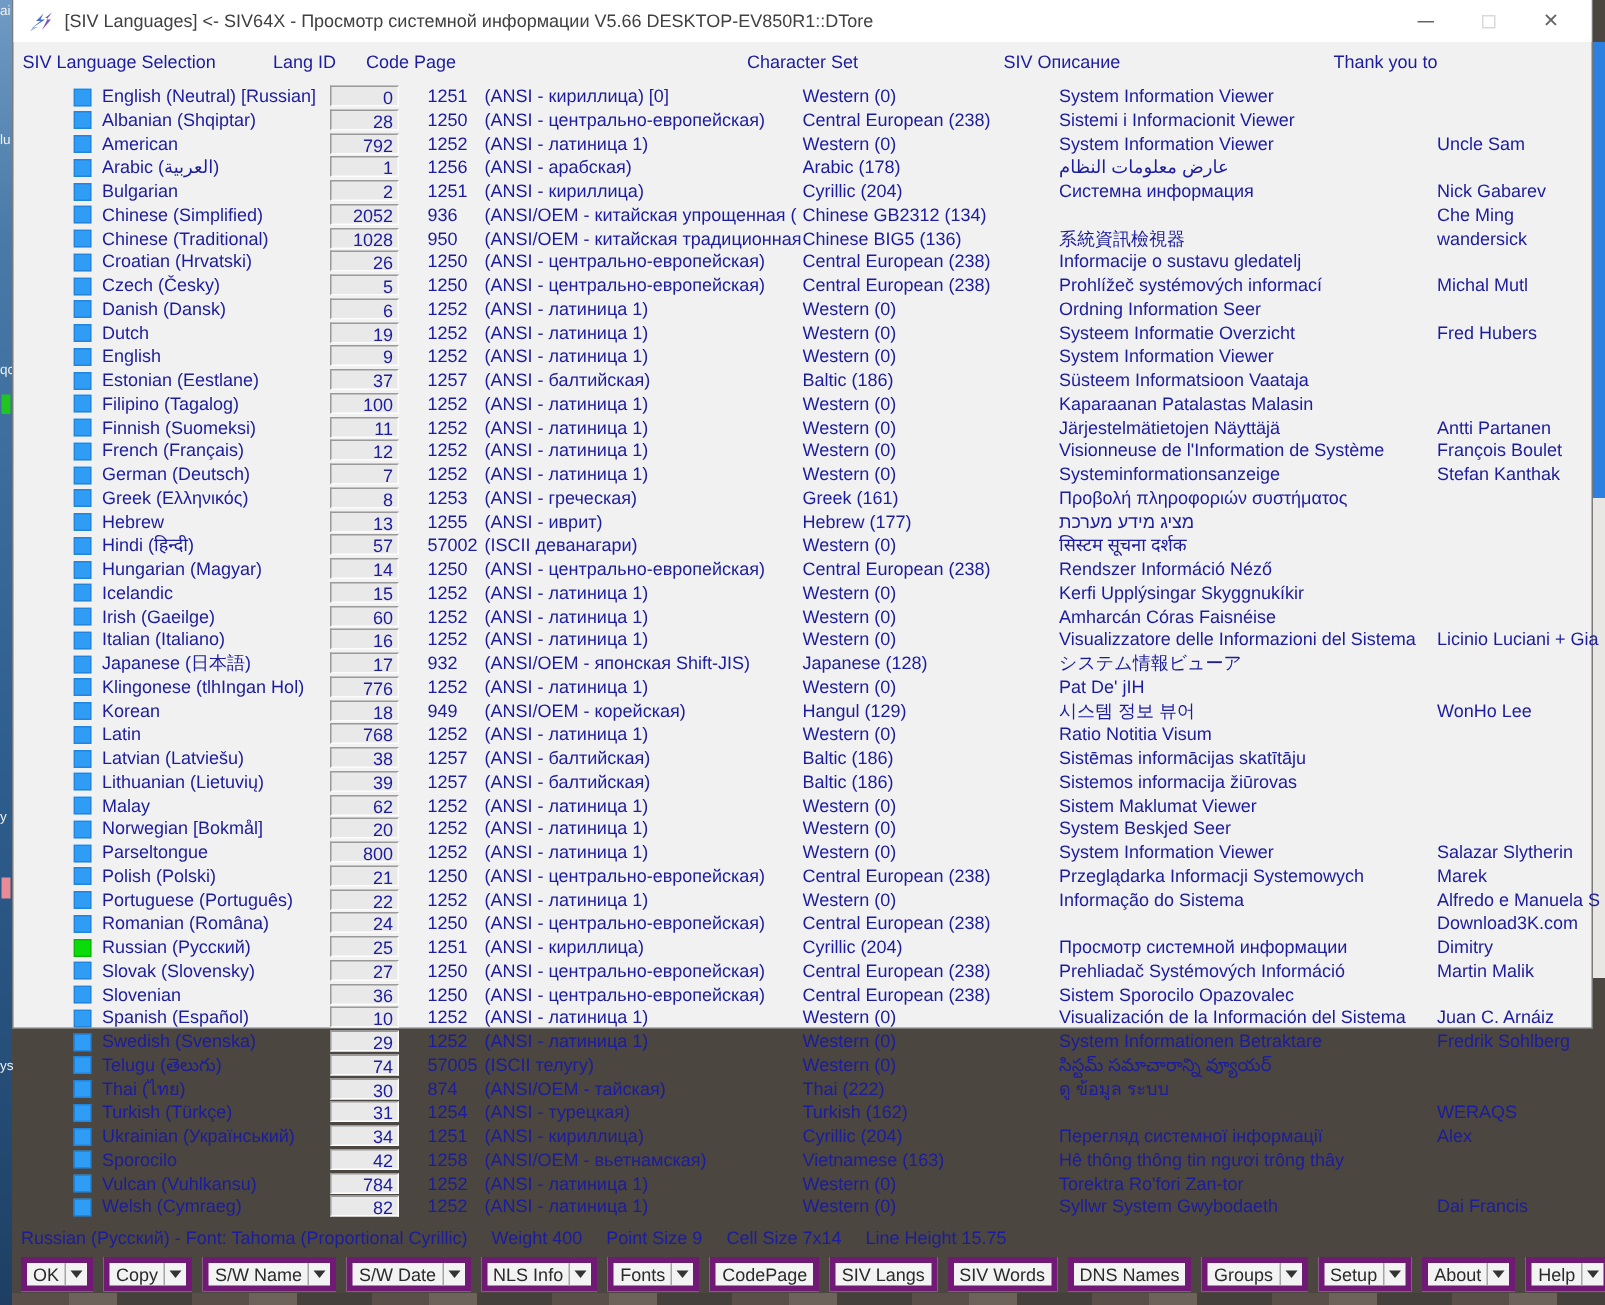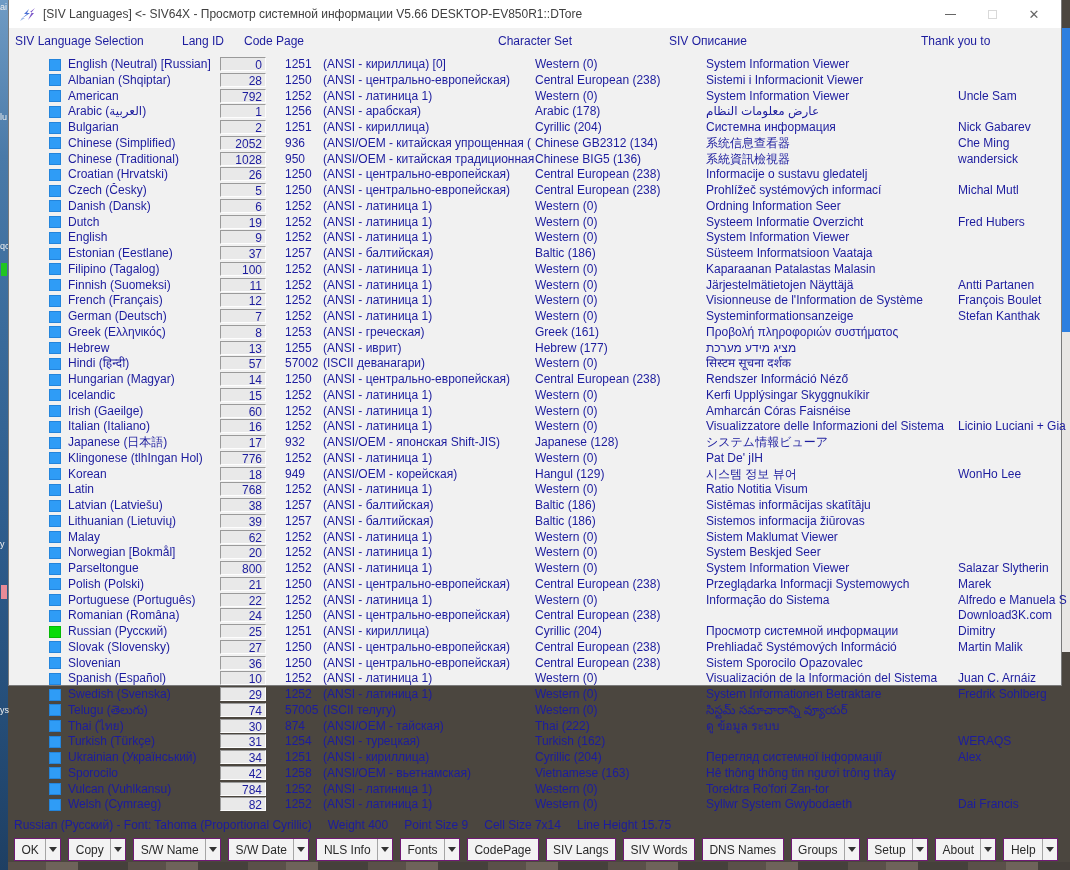--- a/index.html
+++ b/index.html
@@ -28,21 +28,21 @@
   .win-controls { position:absolute; right:6px; top:0; height:28px; display:flex; }
   .win-btn { width:42px; height:28px; display:flex; align-items:center; justify-content:center;
     color:#666; font-size:13px; }
   .glyph-min { width:11px; height:1px; background:#666; }
   .glyph-max { width:9px; height:9px; border:1px solid #d9d9d9; }
 
   
   .hdr { position:absolute; top:34px; left:0; width:100%; height:18px; font-size:12px; color:#1c1c9e; }
   .hdr span { position:absolute; white-space:nowrap; }
   .h-sel { left:6px; }  .h-id { left:173px; } .h-cp { left:235px; }
-  .h-cs { left:489px; } .h-de { left:660px; } .h-th { left:912px; }
+  .h-cs { left:489px; } .h-de { left:660px; } .h-th { left:880px; }
 
   
   .tbody { position:absolute; top:57px; left:0; width:1054px;padding-left:37px; }
   .row { position:relative; width:1054px; height:15.75px; font-size:12px; color:#1c1c9e; }
   .row span { position:absolute; top:0; line-height:15.75px; white-space:nowrap; }
   .cb { position:absolute; left:3px; top:1.5px; width:12px; height:12px; background:#2f9cf6;
     box-shadow:inset 0 0 0 1px rgba(0,60,140,.25); }
   .row.sel .cb { background:#09dc09; box-shadow:inset 0 0 0 1px rgba(0,120,0,.35); }
   .c-lang { left:22px; width:150px; overflow:hidden; }
   .idbox { position:absolute; left:174px; top:.5px; width:46px; height:14px; background:#e9e9e9;
@@ -51,34 +51,34 @@
   .c-cpn { left:239px; width:38px; }
   .c-cpd { left:277px; width:212px; overflow:hidden; }
   .c-cs  { left:489px; width:170px; overflow:hidden; }
   .c-de  { left:660px; width:251px; overflow:hidden; }
   .c-th  { left:912px; width:142px; overflow:hidden; }
 
   
   .status { position:absolute; left:5px; top:818px; font-size:12px; color:#1c1c9e; white-space:nowrap; }
   .status span { margin-right:16px; }
   .toolbar { position:absolute; left:5px; top:838px; width:1044px; height:23px; display:flex; gap:7px; }
-  .btn { flex:1 1 auto; height:23px; background:#f3f3f3; border:1px solid #701a75;
+  .btn { flex:1 1 auto; height:23px; background:#f3f3f3; border:4px solid #701a75;
     display:flex; align-items:stretch; font-size:12px; color:#2a2a2a; }
   .btn .lbl { flex:1; display:flex; align-items:center; justify-content:center; white-space:nowrap; padding:0 4px; }
   .btn .arrow { display:none; width:15px; border-left:1px solid #a5a5a5; align-items:center; justify-content:center; }
   .btn.split .arrow { display:flex; }
   .tri { width:0; height:0; border-left:4px solid transparent; border-right:4px solid transparent;
     border-top:5px solid #333; }
 </style>
 </head>
 <body>
 
 <div class="desk-left">
   <span style="top:3px">ai</span>
-  <span style="top:113px">lu</span>
+  <span style="top:89px">lu</span>
   <span style="top:242px">qc</span>
   <span style="top:540px">y</span>
   <span style="top:706px">ys</span>
   <i class="frag-green"></i>
   <i class="frag-pink"></i>
 </div>
 <div class="desk-right-blue"></div>
 <div class="desk-right-gray"></div>
 <div class="desk-bottom"></div>
 
@@ -170,21 +170,20 @@
         <span class="c-th">Nick Gabarev</span>
       </div>
 
       <div class="row">
         <i class="cb"></i>
         <span class="c-lang">Chinese (Simplified)</span>
         <span class="idbox">2052</span>
         <span class="c-cpn">936</span>
         <span class="c-cpd">(ANSI/OEM - китайская упрощенная (</span>
         <span class="c-cs">Chinese GB2312 (134)</span>
-        <span class="c-de">系统信息查看器</span>
         <span class="c-th">Che Ming</span>
       </div>
 
       <div class="row">
         <i class="cb"></i>
         <span class="c-lang">Chinese (Traditional)</span>
         <span class="idbox">1028</span>
         <span class="c-cpn">950</span>
         <span class="c-cpd">(ANSI/OEM - китайская традиционная</span>
         <span class="c-cs">Chinese BIG5 (136)</span>

